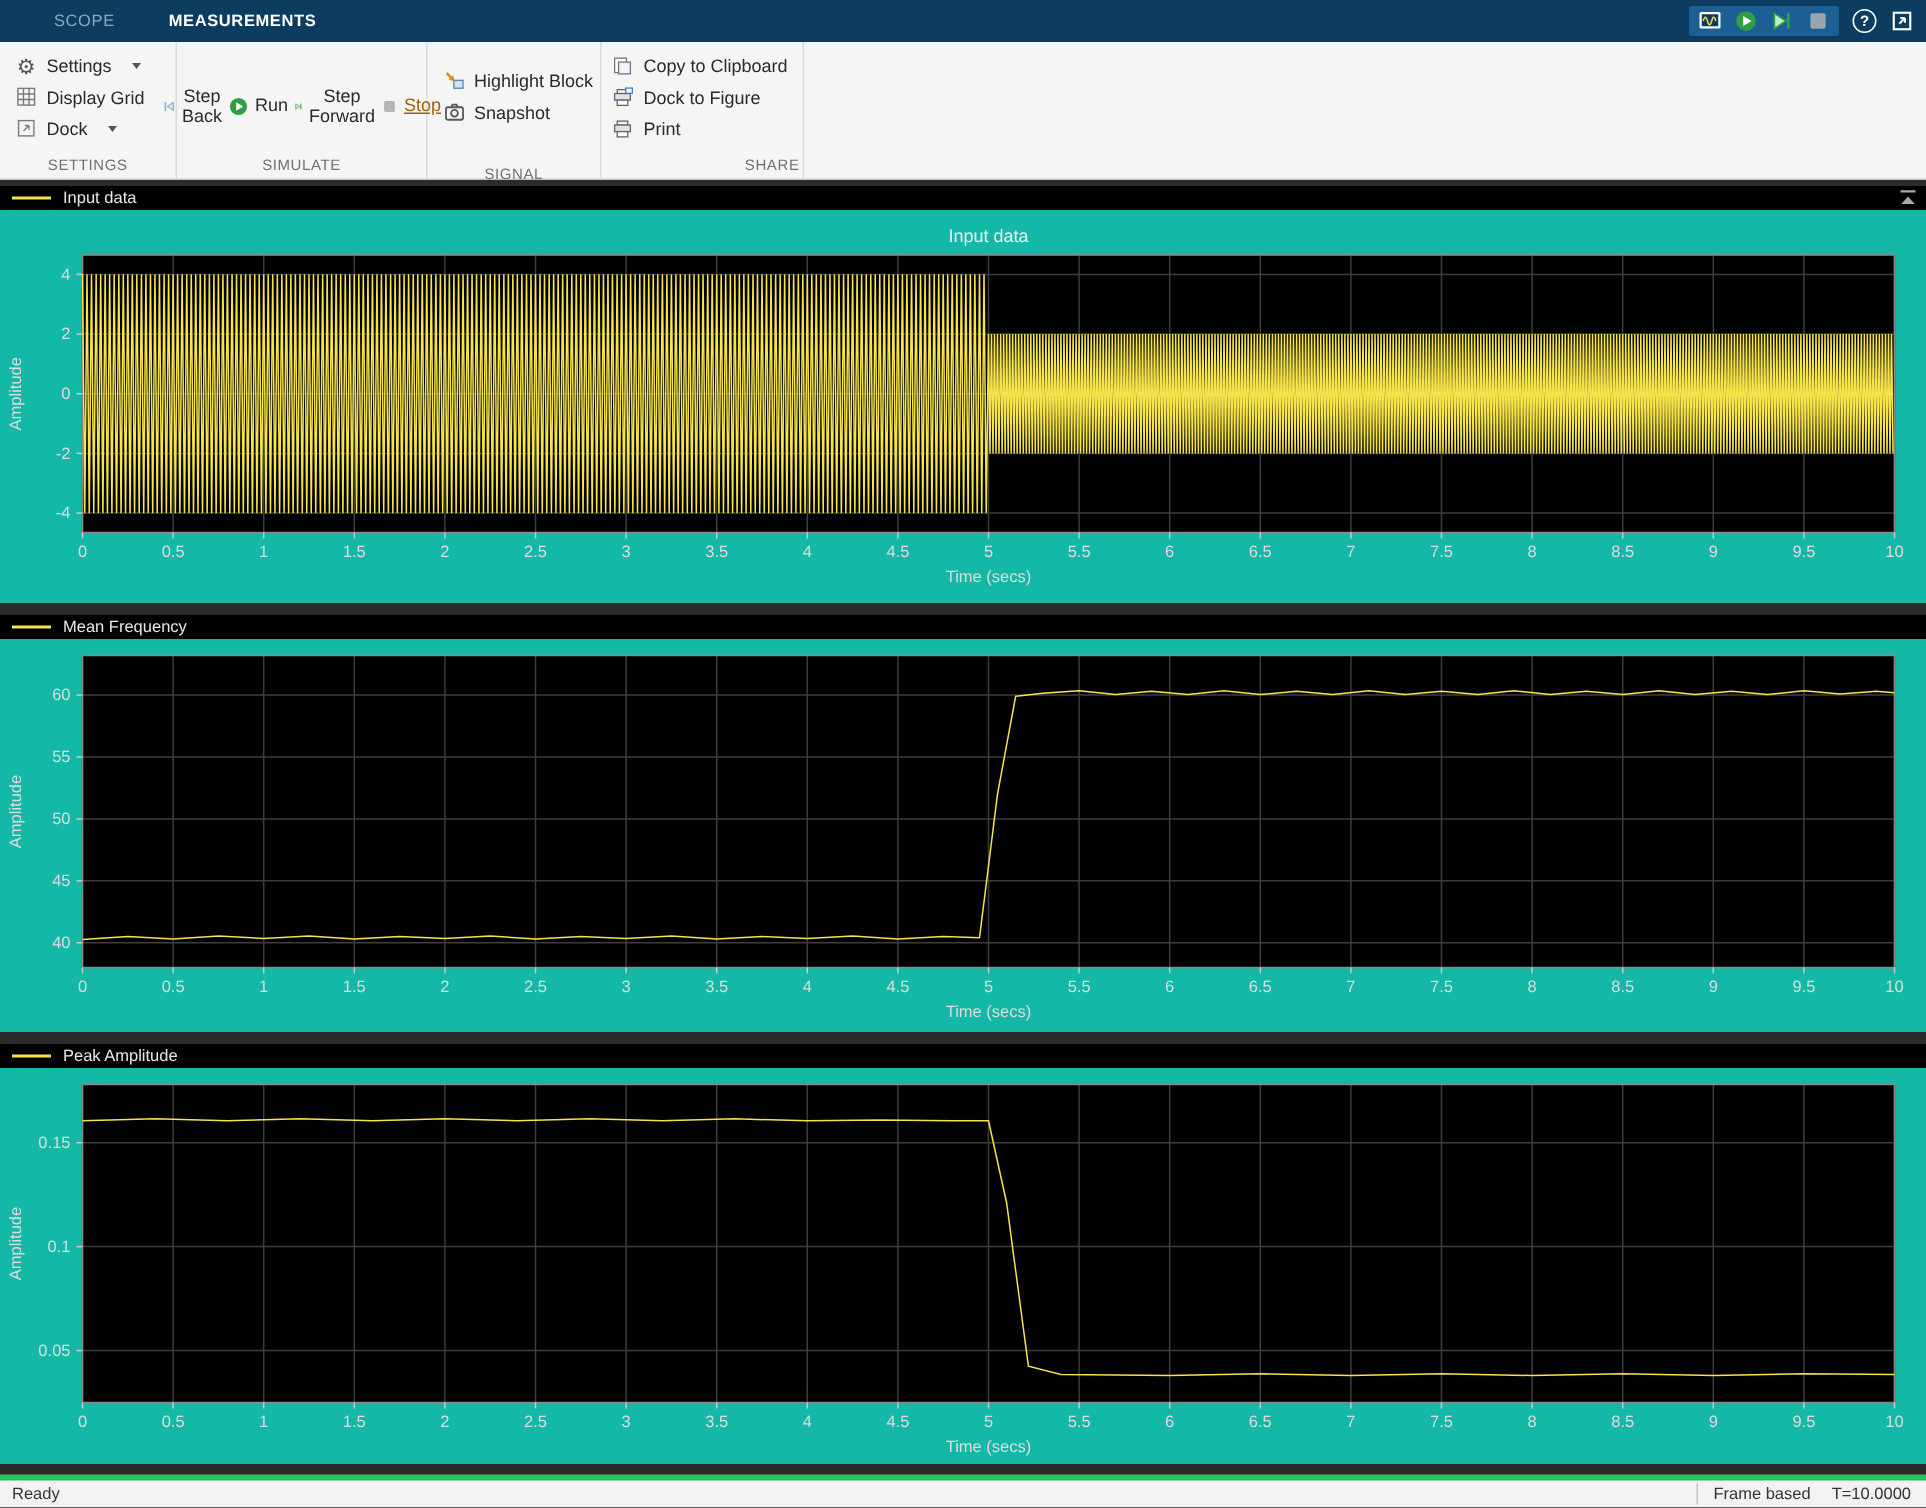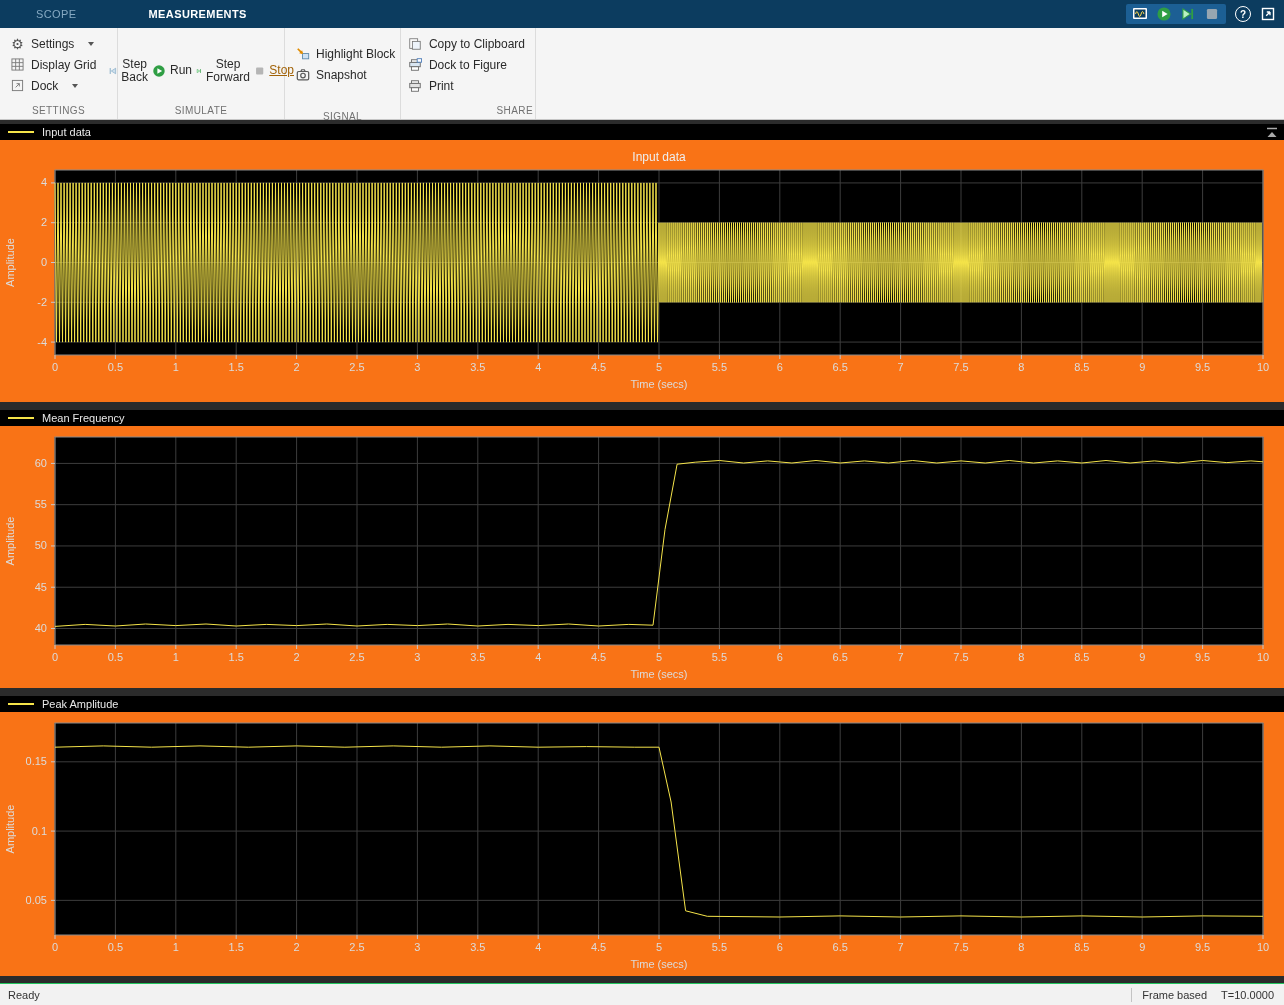--- a/index.html
+++ b/index.html
@@ -1,21 +1,21 @@
 <!DOCTYPE html>
 <html><head>
 <meta charset="utf-8">
 <style>
   * { margin:0; padding:0; box-sizing:border-box; }
   html,body { width:1284px; height:1005px; overflow:hidden;
     font-family:"Liberation Sans","DejaVu Sans",sans-serif; background:#222; }
 
   
   .titlebar { height:28px; background:#0c3c5f; display:flex; align-items:center; position:relative; }
-  .tabs { display:flex; height:100%; margin-left:18px;gap:36px; }
+  .tabs { display:flex; height:100%; margin-left:18px; }
   .tab { padding:0 18px; display:flex; align-items:center; font-size:11px; letter-spacing:.4px;
          color:#86a9c2; cursor:default; }
   .tab.active { color:#ffffff; font-weight:bold; }
   .qat { position:absolute; right:8px; top:0; height:28px; display:flex; align-items:center; gap:9px; }
   .qat-box { background:#1c5f94; border-radius:2px; display:flex; align-items:center; gap:8px; padding:2px 6px; }
   .qat svg { display:block; }
   .help-circle { width:16px; height:16px; border:1.5px solid #fff; border-radius:50%; color:#fff;
                  font-size:10px; font-weight:bold; display:flex; align-items:center; justify-content:center; }
 
   
@@ -31,30 +31,30 @@
            border-top:4px solid #555; margin-left:8px; }
   .bigbtn { width:40px; display:flex; align-items:center; padding-top:7px; gap:4px;
             font-size:12px; color:#2a2a2a; text-align:center; line-height:13px; cursor:default; }
   .bigbtn.wide { width:54px; }
   .bigbtn svg { width:22px; height:22px; }
   .bigbtn.disabled { color:#a16207;text-decoration:underline; }
   .signal-col { padding-top:14px; }
 
   
   .plots { height:863px; background:#2b2b2b; padding-top:4px; position:relative; }
-  .panel { background:#f97316; margin-bottom:8px; }
+  .panel { background:#14b8a6; margin-bottom:8px; }
   .legend { height:16px; background:#000; display:flex; align-items:center; }
   .legend-line { width:26px; height:2px; margin:0 8px 0 8px; }
   .legend-label { font-size:11px; color:#e8e8e8; }
   .panel svg { display:block; }
   svg text { font-family:"Liberation Sans","DejaVu Sans",sans-serif; }
   .collapse-btn { position:absolute; top:5px; right:5px; width:14px; height:12px; cursor:pointer; }
 
   
-  .statusbar { height:22px; background:#f2f2f2; border-top:1px solid #22c55e; display:flex; align-items:center;
+  .statusbar { height:22px; background:#f2f2f2; border-top:4px solid #22c55e; display:flex; align-items:center;
                font-size:11px; color:#333; }
   .status-left { margin-left:8px; }
   .status-right { margin-left:auto; display:flex; align-items:center; height:100%; }
   .status-sep { width:1px; height:14px; background:#c4c4c4; margin:0 10px; }
   .status-item { margin-right:14px; }
   .status-item:last-child { margin-right:10px; }
 </style>
 </head>
 <body>
 

